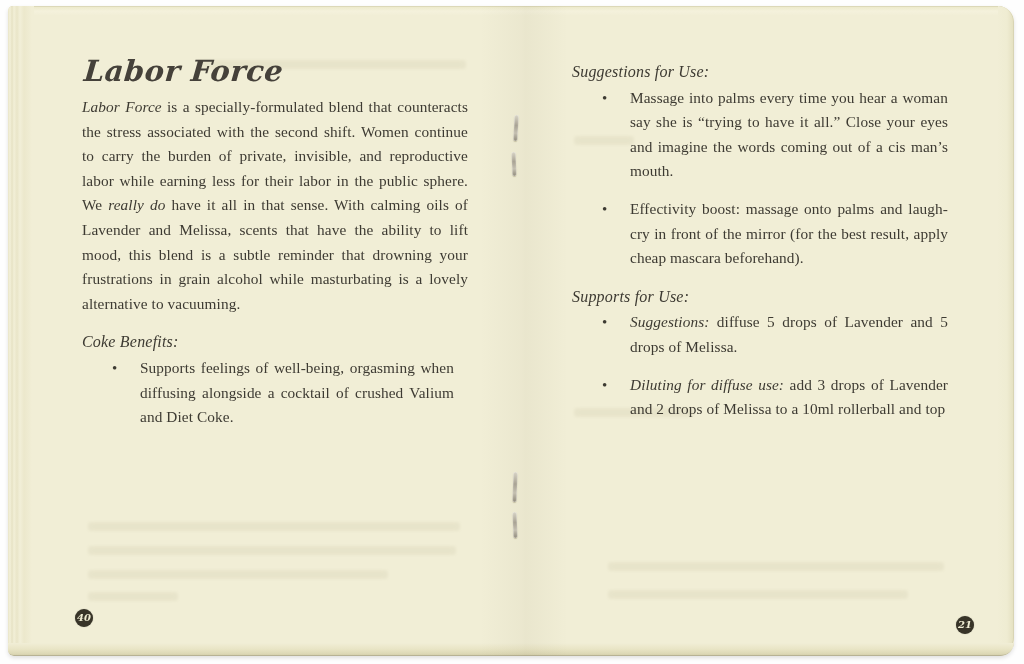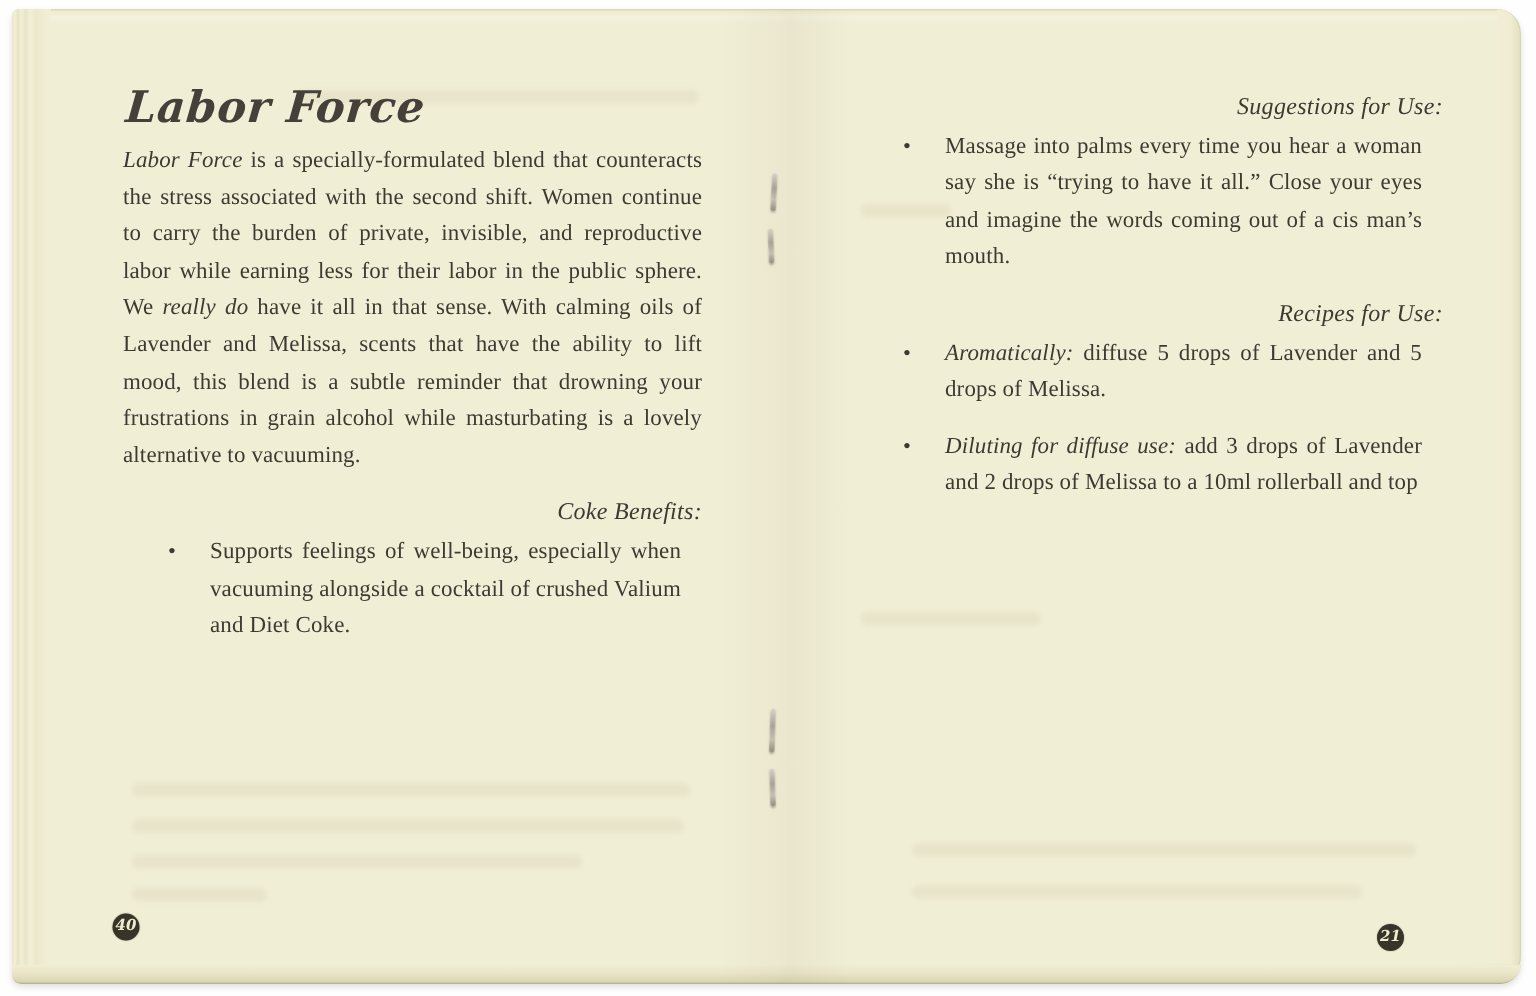--- a/index.html
+++ b/index.html
@@ -90,21 +90,20 @@
     text-align:justify;
     color:var(--ink);
     letter-spacing:0.1px;
   }
   h2.sec{
     font-size:16px;line-height:24.6px;
     font-style:italic;font-weight:normal;
     color:var(--ink);
     margin:14px 0 1px 0;
     letter-spacing:0.2px;
-    text-align:right;
   }
   ul.bullets{list-style:none;margin:1px 14px 0 0;}
   ul.bullets li{
     position:relative;
     padding-left:58px;
   }
   ul.bullets li + li{margin-top:13px;}
   ul.bullets li::before{
     content:"\2022";
     position:absolute;left:30px;top:0;
@@ -116,21 +115,21 @@
     width:18px;height:18px;border-radius:50%;
     background:var(--badge-bg);
     color:var(--badge-ink);
     display:flex;align-items:center;justify-content:center;
     font-family:"DejaVu Serif", serif;
     font-style:italic;font-weight:bold;
     font-size:10px;line-height:1;
     box-shadow:0 0 1px rgba(0,0,0,0.4);
   }
   .badge-left{left:67px;top:603px;}
-  .badge-right{left:910px;top:610px;}
+  .badge-right{left:948px;top:610px;}
 </style>
 </head>
 <body>
 
 <div class="book">
 
   <div class="edge-top"></div>
   <div class="edge-left"></div>
   <div class="edge-right"></div>
   <div class="edge-bottom"></div>
@@ -149,32 +148,33 @@
   <div class="ghost" style="left:566px;top:130px;width:60px;"></div>
   <div class="ghost" style="left:566px;top:402px;width:120px;"></div>
   <div class="ghost" style="left:600px;top:556px;width:336px;"></div>
   <div class="ghost" style="left:600px;top:584px;width:300px;"></div>
 
   <div class="page page-left">
     <h1 class="title">Labor Force</h1>
     <p class="body"><i>Labor Force</i> is a specially-formulated blend that counteracts the stress associated with the second shift. Women continue to carry the burden of private, invisible, and reproductive labor while earning less for their labor in the public sphere. We <i>really do</i> have it all in that sense. With calming oils of Lavender and Melissa, scents that have the ability to lift mood, this blend is a subtle reminder that drowning your frustrations in grain alcohol while masturbating is a lovely alternative to vacuuming.</p>
     <h2 class="sec">Coke Benefits:</h2>
     <ul class="bullets">
-      <li>Supports feelings of well-being, especially when vacuuming alongside a cocktail of crushed Valium and Diet Coke.</li>
+      <li>Supports feelings of well-being, orgasming when diffusing alongside a cocktail of crushed Valium and Diet Coke.</li>
     </ul>
   </div>
 
   <div class="page page-right">
     <h2 class="sec" style="margin-top:0;">Suggestions for Use:</h2>
     <ul class="bullets">
       <li>Massage into palms every time you hear a woman say she is “trying to have it all.” Close your eyes and imagine the words coming out of a cis man’s mouth.</li>
+      <li>Effectivity boost: massage onto palms and laugh-cry in front of the mirror (for the best result, apply cheap mascara beforehand).</li>
     </ul>
-    <h2 class="sec">Recipes for Use:</h2>
+    <h2 class="sec">Supports for Use:</h2>
     <ul class="bullets">
-      <li><i>Aromatically:</i> diffuse 5 drops of Lavender and 5 drops of Melissa.</li>
+      <li><i>Suggestions:</i> diffuse 5 drops of Lavender and 5 drops of Melissa.</li>
       <li><i>Diluting for diffuse use:</i> add 3 drops of Lavender and 2 drops of Melissa to a 10ml rollerball and top</li>
     </ul>
   </div>
 
   <div class="page-badge badge-left">
     <span>40</span>
   </div>
   <div class="page-badge badge-right">
     <span>21</span>
   </div>

